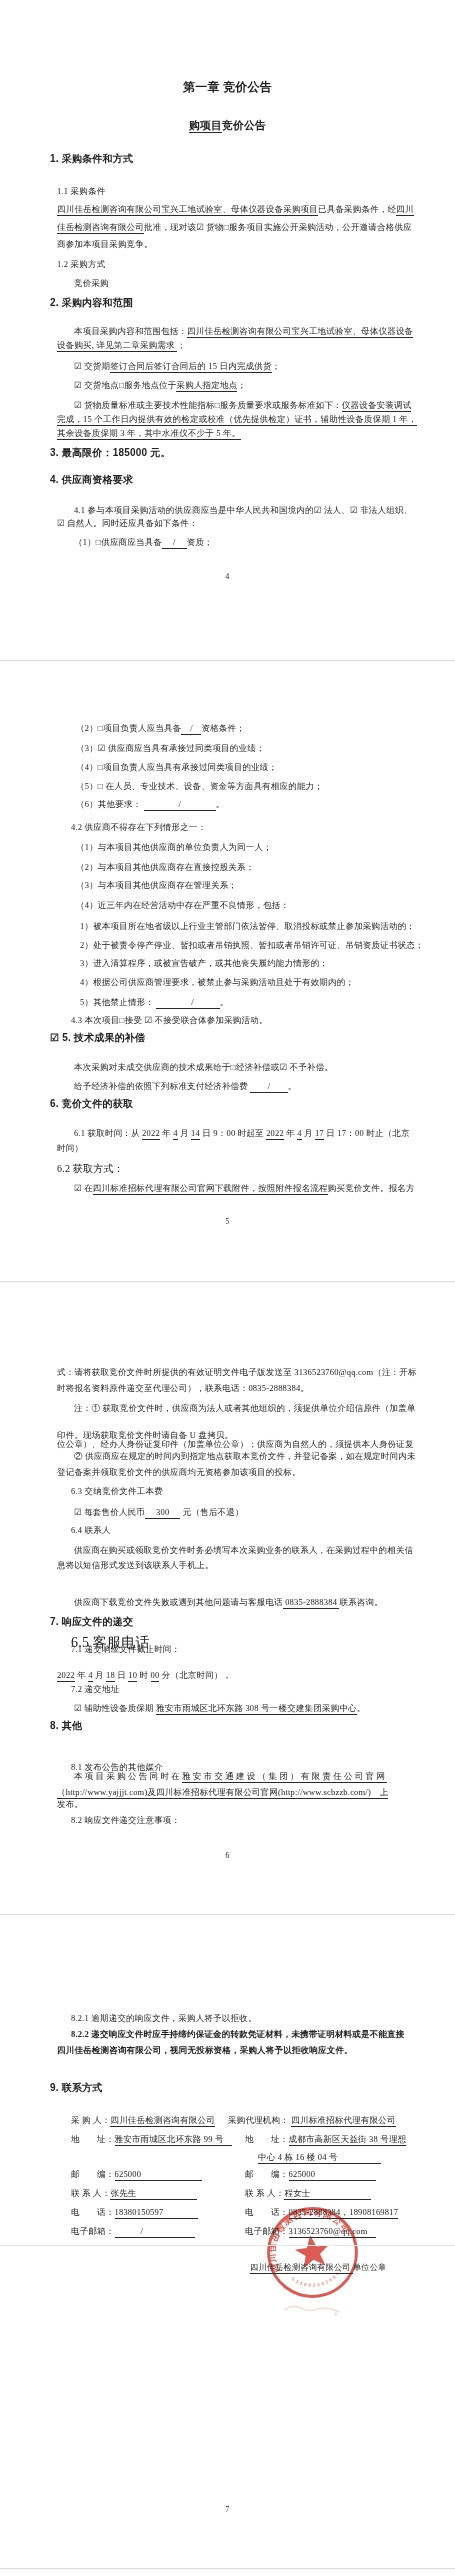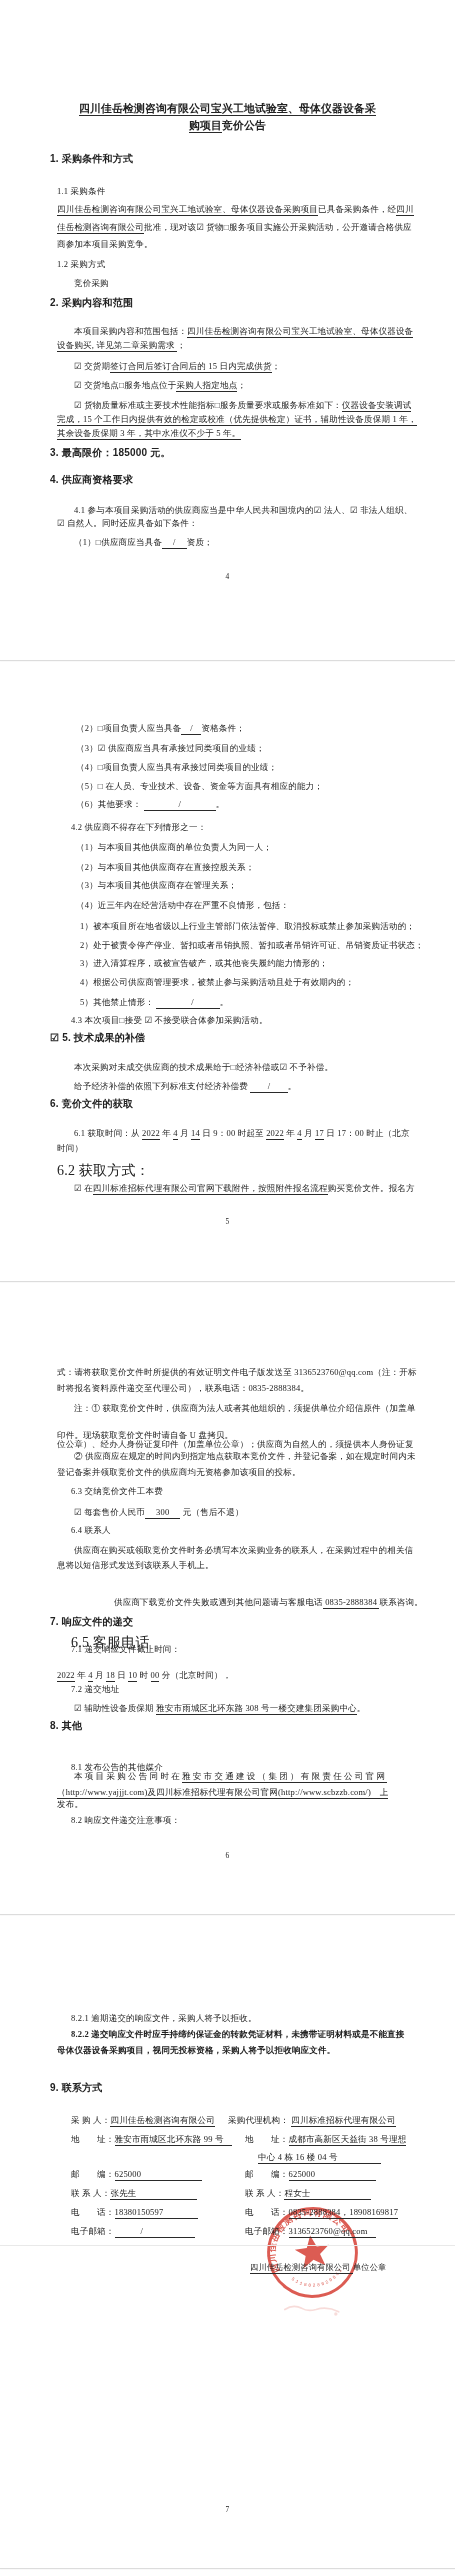--- a/index.html
+++ b/index.html
@@ -78,21 +78,21 @@
   <svg class="smudge" style="left:282px;top:2298px;width:68px;height:23px" viewBox="0 0 120 40">
     <path d="M5 20 q15 -10 30 -2 q10 6 25 2 q20 -6 40 4" fill="none" stroke="#d5392e" stroke-width="3" stroke-linecap="round" opacity="0.5"></path>
     <circle cx="95" cy="28" r="3" fill="#d5392e" opacity="0.5"></circle>
   </svg>
 
 <div class="sep" style="top: 660px;"></div>
     <div class="sep" style="top: 1281px;"></div>
     <div class="sep" style="top: 1914px;"></div>
     <div class="sep" style="top: 2568px;"></div>
     <div class="artifact" style="top: 2245px;"></div>
-    <div class="ln bold sans" style="top: 101px; left: 0px; width: 455px; text-align: center; font-size: 10.8px;"><span class="u">四川佳岳检测咨询有限公司宝兴工地试验室、母体仪器设备采</span></div>
+    <div class="ln bold sans" style="top: 80px; left: 0px; width: 455px; text-align: center; font-size: 12px;"><span>第一章 竞价公告</span></div>
     <div class="ln bold sans" style="top: 118px; left: 0px; width: 455px; text-align: center; font-size: 10.8px;"><span class="u">购项目</span><span>竞价公告</span></div>
     <div class="ln bold sans" style="top: 152px; left: 50px; font-size: 10px;"><span>1. 采购条件和方式</span></div>
     <div class="ln" style="top: 186px; left: 57px; font-size: 8.5px;"><span>1.1 采购条件</span></div>
     <div class="ln" style="top: 204px; left: 57px; font-size: 8.5px;"><span class="u">四川佳岳检测咨询有限公司宝兴工地试验室、母体仪器设备采购项目</span><span>已具备采购条件，经</span><span class="u">四川</span></div>
     <div class="ln" style="top: 222px; left: 57px; font-size: 8.5px;"><span class="u">佳岳检测咨询有限公司</span><span>批准，现对该☑ 货物□服务项目实施公开采购活动，公开邀请合格供应</span></div>
     <div class="ln" style="top: 239px; left: 57px; font-size: 8.5px;"><span>商参加本项目采购竞争。</span></div>
     <div class="ln" style="top: 259px; left: 57px; font-size: 8.5px;"><span>1.2 采购方式</span></div>
     <div class="ln" style="top: 278px; left: 74px; font-size: 8.5px;"><span>竞价采购</span></div>
     <div class="ln bold sans" style="top: 296px; left: 50px; font-size: 10px;"><span>2. 采购内容和范围</span></div>
     <div class="ln" style="top: 326px; left: 74px; font-size: 8.5px;"><span>本项目采购内容和范围包括：</span><span class="u">四川佳岳检测咨询有限公司宝兴工地试验室、母体仪器设备</span></div>
@@ -123,52 +123,52 @@
     <div class="ln" style="top: 958px; left: 80px; font-size: 8.5px;"><span>3）进入清算程序，或被宣告破产，或其他丧失履约能力情形的；</span></div>
     <div class="ln" style="top: 977px; left: 80px; font-size: 8.5px;"><span>4）根据公司供应商管理要求，被禁止参与采购活动且处于有效期内的；</span></div>
     <div class="ln" style="top: 997px; left: 80px; font-size: 8.5px;"><span>5）其他禁止情形： </span><span class="u">　　　　/　　　</span><span>。</span></div>
     <div class="ln" style="top: 1015px; left: 71px; font-size: 8.5px; text-align: center;"><span>4.3 本次项目□接受 ☑ 不接受联合体参加采购活动。</span></div>
     <div class="ln bold sans" style="top: 1031px; left: 50px; font-size: 10px;"><span>☑ 5. 技术成果的补偿</span></div>
     <div class="ln" style="top: 1062px; left: 74px; font-size: 8.5px;"><span>本次采购对未成交供应商的技术成果给于□经济补偿或☑ 不予补偿。</span></div>
     <div class="ln" style="top: 1081px; left: 74px; font-size: 8.5px;"><span>给予经济补偿的依照下列标准支付经济补偿费 </span><span class="u">　　/　　</span><span>。</span></div>
     <div class="ln bold sans" style="top: 1097px; left: 50px; font-size: 10px;"><span>6. 竞价文件的获取</span></div>
     <div class="ln" style="top: 1128px; left: 74px; font-size: 8.5px;"><span>6.1 获取时间：从 </span><span class="u">2022</span><span> 年 </span><span class="u">4</span><span> 月 </span><span class="u">14</span><span> 日 9：00 时起至 </span><span class="u">2022</span><span> 年 </span><span class="u">4</span><span> 月 </span><span class="u">17</span><span> 日 17：00 时止（北京</span></div>
     <div class="ln" style="top: 1143px; left: 57px; font-size: 8.5px;"><span>时间）</span></div>
-    <div class="ln" style="top: 1162px; left: 57px; font-size: 14px;"><span>6.2 获取方式：</span></div>
+    <div class="ln" style="top: 1162px; left: 57px; font-size: 10px;"><span>6.2 获取方式：</span></div>
     <div class="ln" style="top: 1183px; left: 74px; font-size: 8.5px;"><span>☑ 在</span><span class="u">四川标准招标代理有限公司官网下载附件，按照附件报名流程</span><span>购买竞价文件。报名方</span></div>
     <div class="ln" style="top: 1217px; left: 0px; width: 455px; text-align: center; font-size: 7.4px;"><span>5</span></div>
     <div class="ln" style="top: 1367px; left: 57px; font-size: 8.5px;"><span>式：请将获取竞价文件时所提供的有效证明文件电子版发送至 3136523760@qq.com（注：开标</span></div>
     <div class="ln" style="top: 1383px; left: 57px; font-size: 8.5px;"><span>时将报名资料原件递交至代理公司），联系电话：0835-2888384。</span></div>
     <div class="ln" style="top: 1403px; left: 74px; font-size: 8.5px;"><span>注：① 获取竞价文件时，供应商为法人或者其他组织的，须提供单位介绍信原件（加盖单</span></div>
     <div class="ln" style="top: 1439px; left: 57px; font-size: 8.5px;"><span>位公章）、经办人身份证复印件（加盖单位公章）；供应商为自然人的，须提供本人身份证复</span></div>
     <div class="ln" style="top: 1430px; left: 57px; font-size: 8.5px;"><span>印件。现场获取竞价文件时请自备 U 盘拷贝。</span></div>
     <div class="ln" style="top: 1451px; left: 74px; font-size: 8.5px;"><span>② 供应商应在规定的时间内到指定地点获取本竞价文件，并登记备案，如在规定时间内未</span></div>
     <div class="ln" style="top: 1467px; left: 57px; font-size: 8.5px;"><span>登记备案并领取竞价文件的供应商均无资格参加该项目的投标。</span></div>
     <div class="ln" style="top: 1486px; left: 71px; font-size: 8.5px;"><span>6.3 交纳竞价文件工本费</span></div>
     <div class="ln" style="top: 1507px; left: 74px; font-size: 8.5px;"><span>☑ 每套售价人民币</span><span class="u">　 300 　</span><span> 元（售后不退）</span></div>
     <div class="ln" style="top: 1525px; left: 71px; font-size: 8.5px;"><span>6.4 联系人</span></div>
     <div class="ln" style="top: 1545px; left: 74px; font-size: 8.5px;"><span>供应商在购买或领取竞价文件时务必填写本次采购业务的联系人，在采购过程中的相关信</span></div>
     <div class="ln" style="top: 1560px; left: 57px; font-size: 8.5px;"><span>息将以短信形式发送到该联系人手机上。</span></div>
     <div class="ln" style="top: 1634px; left: 71px; font-size: 14px;"><span>6.5 客服电话</span></div>
-    <div class="ln" style="top: 1597px; left: 74px; font-size: 8.5px; margin-left: 40px;"><span>供应商下载竞价文件失败或遇到其他问题请与客服电话</span><span class="u"> 0835-2888384 </span><span>联系咨询。</span></div>
+    <div class="ln" style="top: 1597px; left: 74px; font-size: 8.5px;"><span>供应商下载竞价文件失败或遇到其他问题请与客服电话</span><span class="u"> 0835-2888384 </span><span>联系咨询。</span></div>
     <div class="ln bold sans" style="top: 1615px; left: 50px; font-size: 10px;"><span>7. 响应文件的递交</span></div>
     <div class="ln" style="top: 1644px; left: 71px; font-size: 8.5px;"><span>7.1 递交响应文件截止时间：</span></div>
     <div class="ln" style="top: 1664px; left: 57px; font-size: 8.5px; margin-top: 6px;"><span class="u">2022</span><span> 年 </span><span class="u">4</span><span> 月 </span><span class="u">18</span><span> 日 </span><span class="u">10</span><span> 时 </span><span class="u">00</span><span> 分（北京时间），</span></div>
     <div class="ln" style="top: 1684px; left: 71px; font-size: 8.5px;"><span>7.2 递交地址</span></div>
     <div class="ln" style="top: 1703px; left: 74px; font-size: 8.5px;"><span>☑ 辅助性设备质保期 </span><span class="u">雅安市雨城区北环东路 308 号一楼交建集团采购中心</span><span>。</span></div>
     <div class="ln bold sans" style="top: 1719px; left: 50px; font-size: 10px;"><span>8. 其他</span></div>
     <div class="ln" style="top: 1750px; left: 71px; font-size: 8.5px; margin-top: 12px;"><span>8.1 发布公告的其他媒介</span></div>
     <div class="ln" style="top: 1771px; left: 74px; font-size: 8.5px; letter-spacing: 2.3px;"><span>本项目采购公告同时在</span><span class="u">雅安市交通建设（集团）有限责任公司官网</span></div>
     <div class="ln" style="top: 1787px; left: 57px; font-size: 8.5px;"><span class="u">（http://www.yajjjt.com)及四川标准招标代理有限公司官网(http://www.scbzzb.com/)　上</span></div>
     <div class="ln" style="top: 1799px; left: 57px; font-size: 8.5px;"><span>发布。</span></div>
     <div class="ln" style="top: 1815px; left: 71px; font-size: 8.5px;"><span>8.2 响应文件递交注意事项：</span></div>
     <div class="ln" style="top: 1851px; left: 0px; width: 455px; text-align: center; font-size: 7.4px;"><span>6</span></div>
     <div class="ln" style="top: 2013px; left: 71px; font-size: 8.5px;"><span>8.2.1 逾期递交的响应文件，采购人将予以拒收。</span></div>
     <div class="ln bold" style="top: 2029px; left: 71px; font-size: 8.5px;"><span>8.2.2 递交响应文件时应手持缔约保证金的转款凭证材料，未携带证明材料或是不能直接</span></div>
-    <div class="ln bold" style="top: 2045px; left: 57px; font-size: 8.5px;"><span>母体仪器设备采购项目，视同无投标资格，采购人将予以拒收响应文件。</span></div>
+    <div class="ln bold" style="top: 2045px; left: 57px; font-size: 8.5px;"><span>四川佳岳检测咨询有限公司，视同无投标资格，采购人将予以拒收响应文件。</span></div>
     <div class="ln bold sans" style="top: 2081px; left: 50px; font-size: 10px;"><span>9. 联系方式</span></div>
     <div class="ln" style="top: 2115px; left: 71px; font-size: 8.5px;"><span>采 购 人：</span><span class="u">四川佳岳检测咨询有限公司</span></div>
     <div class="ln" style="top: 2115px; left: 228px; font-size: 8.5px;"><span>采购代理机构： </span><span class="u">四川标准招标代理有限公司</span></div>
     <div class="ln" style="top: 2134px; left: 71px; font-size: 8.5px;"><span>地　　址：</span><span class="u">雅安市雨城区北环东路 99 号　</span></div>
     <div class="ln" style="top: 2134px; left: 245px; font-size: 8.5px;"><span>地　　址：</span><span class="u">成都市高新区天益街 38 号理想</span></div>
     <div class="ln" style="top: 2152px; left: 258px; font-size: 8.5px;"><span class="u">中心 4 栋 16 楼 04 号　　　　　</span></div>
     <div class="ln" style="top: 2169px; left: 71px; font-size: 8.5px;"><span>邮　　编：</span><span class="u">625000　　　　　　　</span></div>
     <div class="ln" style="top: 2169px; left: 245px; font-size: 8.5px;"><span>邮　　编：</span><span class="u">625000　　　　　　　</span></div>
     <div class="ln" style="top: 2188px; left: 71px; font-size: 8.5px;"><span>联 系 人：</span><span class="u">张先生　　　　　　　</span></div>
     <div class="ln" style="top: 2188px; left: 245px; font-size: 8.5px;"><span>联 系 人：</span><span class="u">程女士　　　　　　　</span></div>

